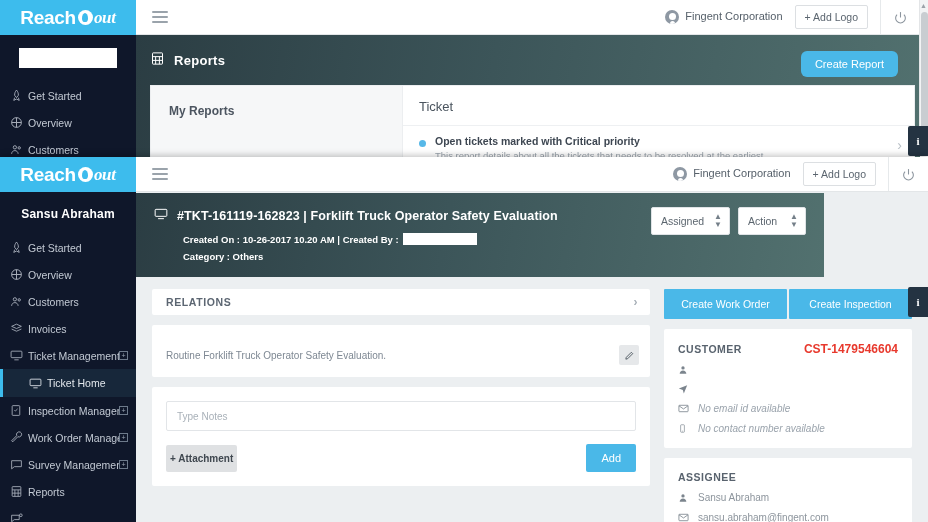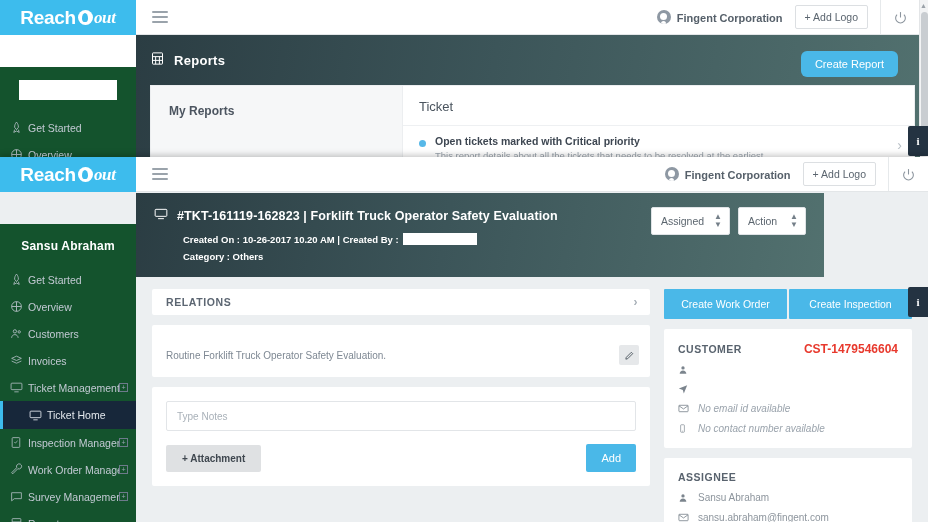--- a/index.html
+++ b/index.html
@@ -30,25 +30,24 @@
     content: ""; position: absolute; left: 4.5px; top: 2.5px;
     width: 6px; height: 9px; border-radius: 50% 50% 50% 50% / 60% 60% 40% 40%;
     background: #3dbced;
   }
   .logo .out {
     font-style: italic; font-weight: bold; font-size: 17px;
     font-family: "Liberation Serif", serif; color:#fff;
   }
 
   .sidebar {
-    background: #14532d;
+    background: #0f172a;
     color: #c6cdd6;
     width: 136px;
     overflow: hidden;
-    margin-top: 32px;
   }
   .side-user {
     text-align: center; color: #fff; font-size: 12px; font-weight: bold;
     padding: 15px 4px 13px 4px; letter-spacing: .2px;
   }
   .side-redact {
     margin: 13px auto 14px auto; width: 98px; height: 20px; background: #fff;
   }
   .nav-item {
     display: flex; align-items: center; height: 27px;
@@ -70,21 +69,21 @@
   .nav-item.sub .ico { opacity: 1; }
 
   
   .topbar {
     background: #fff; height: 35px; display: flex; align-items: center;
     border-bottom: 1px solid #e3e6e8;
   }
   .hamb { margin-left: 16px; width: 16px; cursor: pointer; }
   .hamb span { display: block; height: 2px; background: #9aa3ab; margin: 3px 0; border-radius: 1px; }
   .topbar-right { margin-left: auto; display: flex; align-items: center; height: 100%; }
-  .org { display: flex; align-items: flex-end; font-size: 11px; color: #56606a; font-weight: bold; }
+  .org { display: flex; align-items: flex-start; font-size: 11px; color: #56606a; font-weight: normal; }
   .org .avatar {
     width: 14px; height: 14px; border-radius: 50%; background: #8e98a3;
     margin-right: 6px; position: relative; overflow:hidden;
   }
   .org .avatar::after {
     content:""; position:absolute; left:3.5px; top:2.5px; width:7px; height:7px;
     border-radius:50%; background:#fff; box-shadow: 0 7px 0 -1px #fff;
   }
   .addlogo {
     margin-left: 12px; border: 1px solid #dcdfe2; border-radius: 2px;
@@ -183,21 +182,21 @@
   }
 
   .notes { margin-top: 10px; padding: 14px; }
   .notes .inp {
     border: 1px solid #e2e5e8; border-radius: 2px; height: 30px;
     font-size: 10px; color: #a9b1b9; padding: 9px 0 0 10px;
   }
   .notes .row { display: flex; align-items: center; margin-top: 13px; }
   .attach {
     background: #dfe1e3; border: none; border-radius: 2px; color: #3f474f;
-    font-size: 10px; font-weight: bold; padding: 8px 16px; cursor: pointer;
+    font-size: 10px; font-weight: bold; padding: 8px 4px; cursor: pointer;
     font-family: "Liberation Sans", sans-serif;
   }
   .addbtn {
     margin-left: auto; background: #4ab8e8; border: none; border-radius: 2px;
     color: #fff; font-size: 11px; padding: 8px 15px; cursor: pointer;
     font-family: "Liberation Sans", sans-serif;
   }
 
   .tabs2 { display: flex; gap: 2px; }
   .tabbtn {

